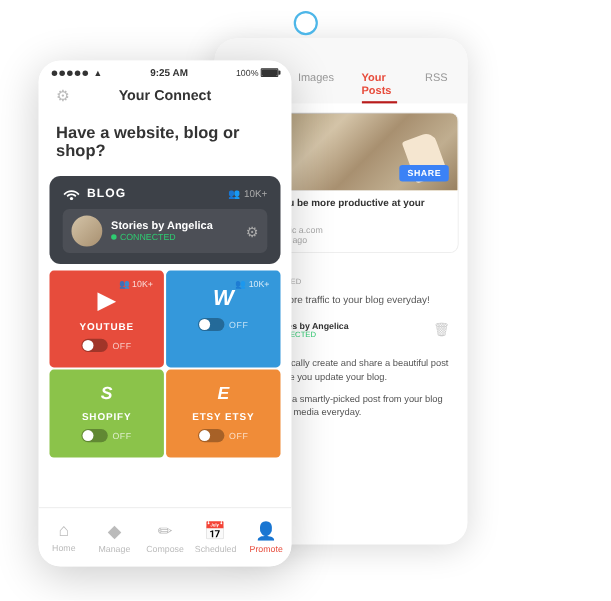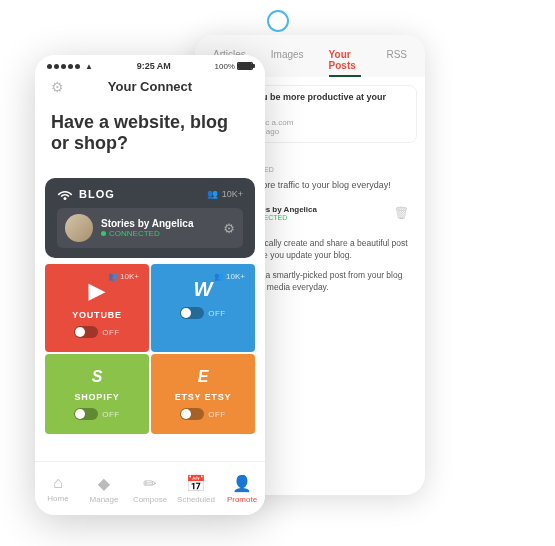--- a/index.html
+++ b/index.html
@@ -56,32 +56,33 @@
 
     .phone-back-header {
       background: #f8f8f8;
       padding: 8px 10px 0;
     }
 
     .phone-back-tabs {
       display: flex;
       gap: 25px;
       padding: 6px 8px 0;
+      margin-top: 17px;
     }
 
     .phone-back-tab {
       font-size: 10px;
       color: #999;
       padding-bottom: 4px;
       cursor: pointer;
     }
 
     .phone-back-tab.active {
       color: #e74c3c;
-      border-bottom: 2px solid #14532d;
+      border-bottom: 2px solid #b91c1c;
       font-weight: 600;
     }
 
     .phone-back-content {
       padding: 8px;
       overflow: hidden;
     }
 
     .post-card {
       border-radius: 8px;
@@ -339,24 +340,24 @@
       font-size: 13px;
       font-weight: 600;
       color: #333;
     }
 
     .profile-section {
       padding: 10px 16px;
     }
 
     .profile-question {
-      font-size: 18px;
+      font-size: 15px;
       font-weight: 600;
       color: #333;
-      margin-bottom: 14px;
+      margin-bottom: 4px;
     }
 
     .profile-sub {
       font-size: 10px;
       color: #aaa;
       margin-bottom: 10px;
     }
 
     
     .blog-card {
@@ -589,20 +590,24 @@
     <div class="phone-back-tabs">
       <span class="phone-back-tab">Articles</span>
       <span class="phone-back-tab">Images</span>
       <span class="phone-back-tab active">Your Posts</span>
       <span class="phone-back-tab">RSS</span>
     </div>
   </div>
 
   <div class="phone-back-content">
     <div class="post-card">
+      <div class="post-card-image">
+        <div class="hand-img"></div>
+        <div class="share-btn">SHARE</div>
+      </div>
       <div class="post-card-body">
         <div class="post-card-title">How can you be more productive at your workflow</div>
         <div class="post-card-meta">storiesbyangelic a.com</div>
         <div class="post-card-meta">Shared 2 days ago</div>
       </div>
     </div>
 
     <div class="blog-section">
       <div class="blog-section-title">BLOG</div>
       <div class="blog-section-sub">10K+ CONNECTED</div>

